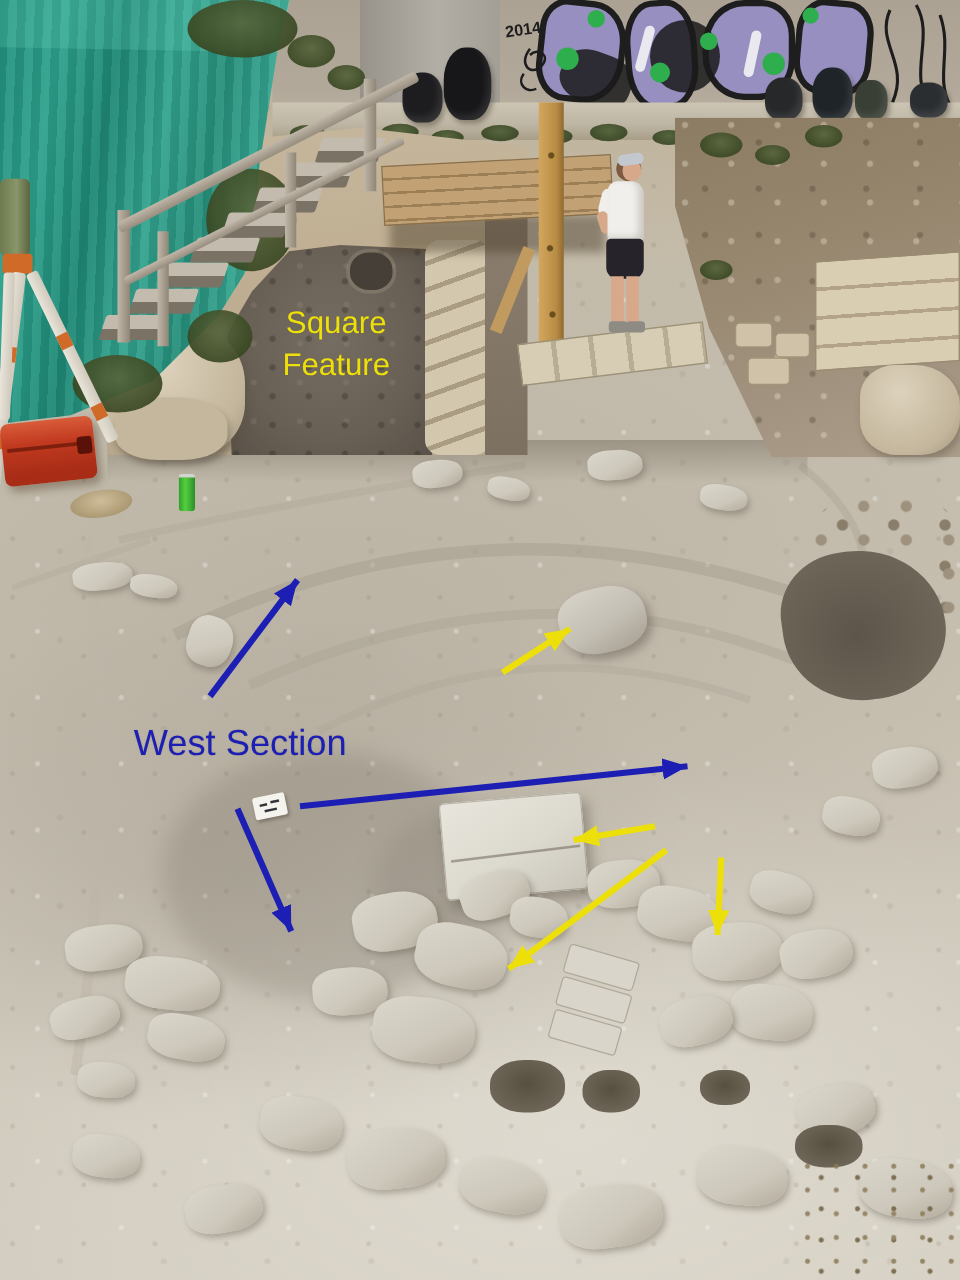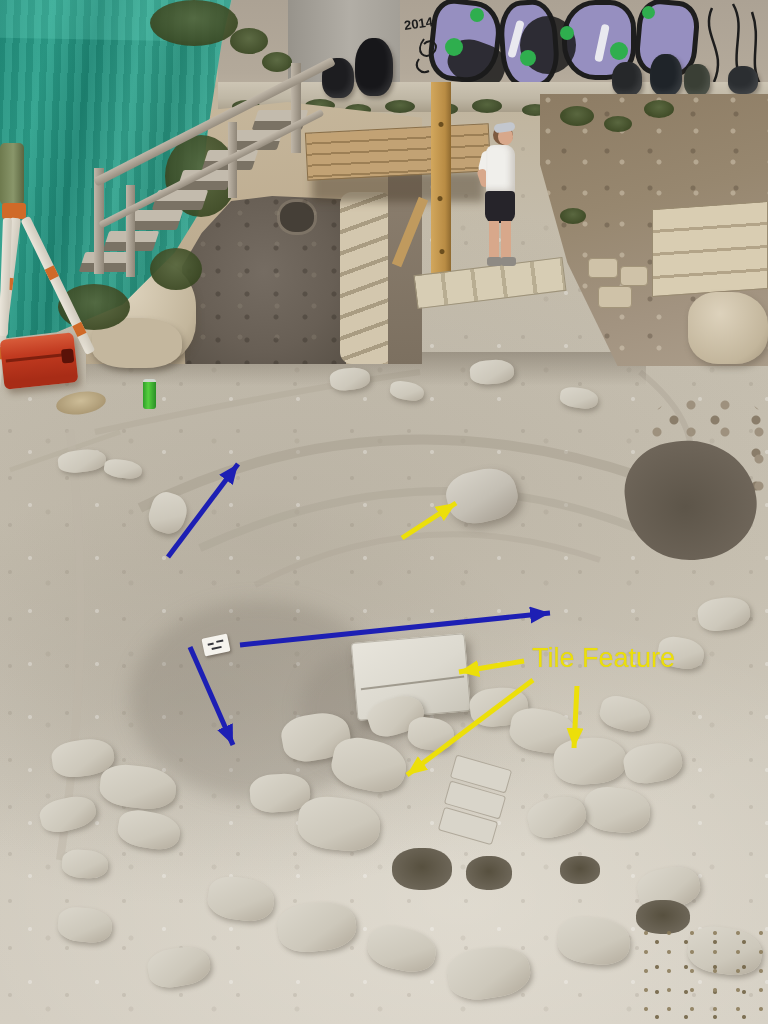--- a/index.html
+++ b/index.html
@@ -386,15 +386,17 @@
     </defs>
   <line x1="168" y1="557" x2="238" y2="464" stroke="#1d1fb4" stroke-width="5" marker-end="url(#arrowhead-blue)"></line>
       <line x1="190" y1="647" x2="233" y2="745" stroke="#1d1fb4" stroke-width="5" marker-end="url(#arrowhead-blue)"></line>
       <line x1="240" y1="645" x2="550" y2="613" stroke="#1d1fb4" stroke-width="5" marker-end="url(#arrowhead-blue)"></line>
       <line x1="402" y1="538" x2="456" y2="503" stroke="#ecdf0a" stroke-width="5" marker-end="url(#arrowhead-yellow)"></line>
       <line x1="524" y1="661" x2="459" y2="672" stroke="#ecdf0a" stroke-width="5" marker-end="url(#arrowhead-yellow)"></line>
       <line x1="533" y1="680" x2="407" y2="775" stroke="#ecdf0a" stroke-width="5" marker-end="url(#arrowhead-yellow)"></line>
       <line x1="577" y1="686" x2="574" y2="748" stroke="#ecdf0a" stroke-width="5" marker-end="url(#arrowhead-yellow)"></line>
     </svg>
 
-  <div class="anno-label" id="label-tile" style="color: rgb(236, 223, 10);">Tile Feature</div>
+  <div class="anno-label" id="label-square" style="color: rgb(236, 223, 10);">Square
+Feature</div>
+  <div class="anno-label" id="label-west" style="color: rgb(29, 31, 180);">West Section</div>
 
 </div>
 
 </body></html>

